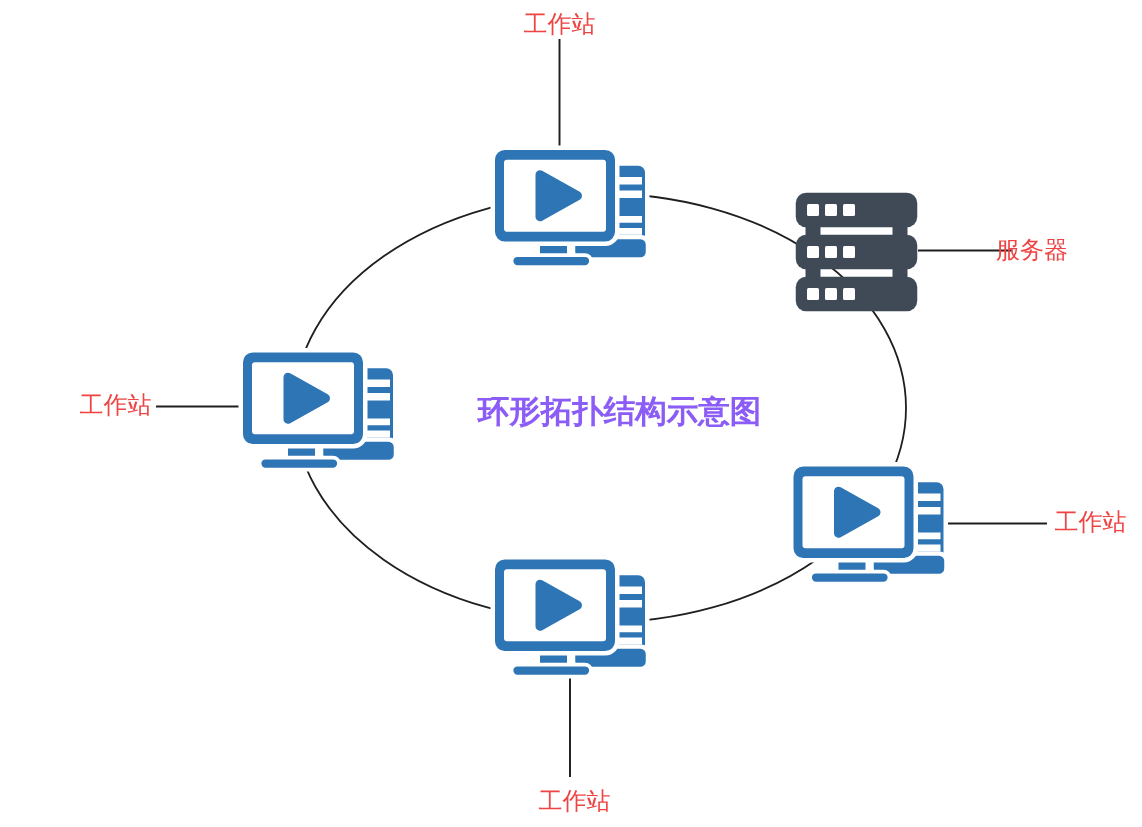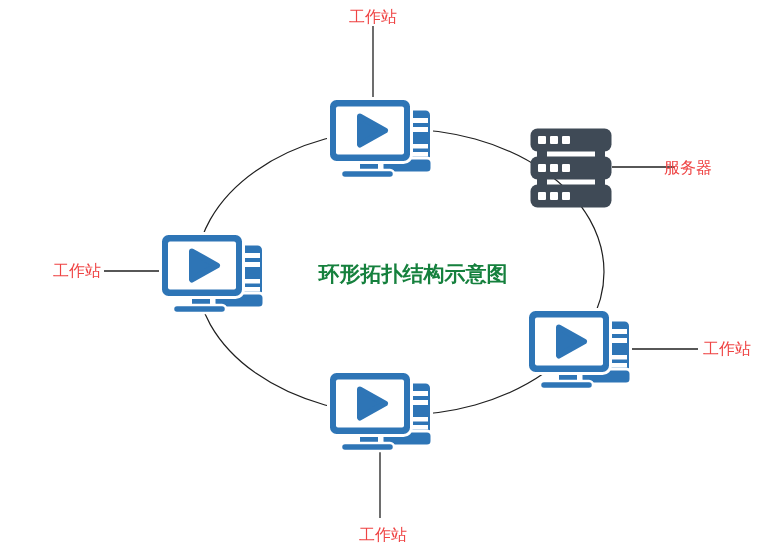--- a/index.html
+++ b/index.html
@@ -26,21 +26,21 @@
     font-size: 16px;
     line-height: 17px;
     color: #ef4444;
     text-align: center;
     white-space: nowrap;
   }
   .diagram-title {
     position: absolute;
     font-size: 21px;
     font-weight: bold;
-    color: #15803d;
+    color: #8b5cf6;
     white-space: nowrap;
     transform: translateX(-50%);
   }
   
   .ws-body   { fill: var(--c-ws, #2E75B6); }
   .ws-sep    { stroke: #ffffff; stroke-width: 3; }
   .ws-sep2   { stroke: #ffffff; stroke-width: 2.5; }
   .ws-white  { fill: #ffffff; }
   .ws-play   { fill: var(--c-ws, #2E75B6); stroke: var(--c-ws, #2E75B6); stroke-width: 6; stroke-linejoin: round; }
   .srv-body  { fill: var(--c-srv, #3F4A56); }

